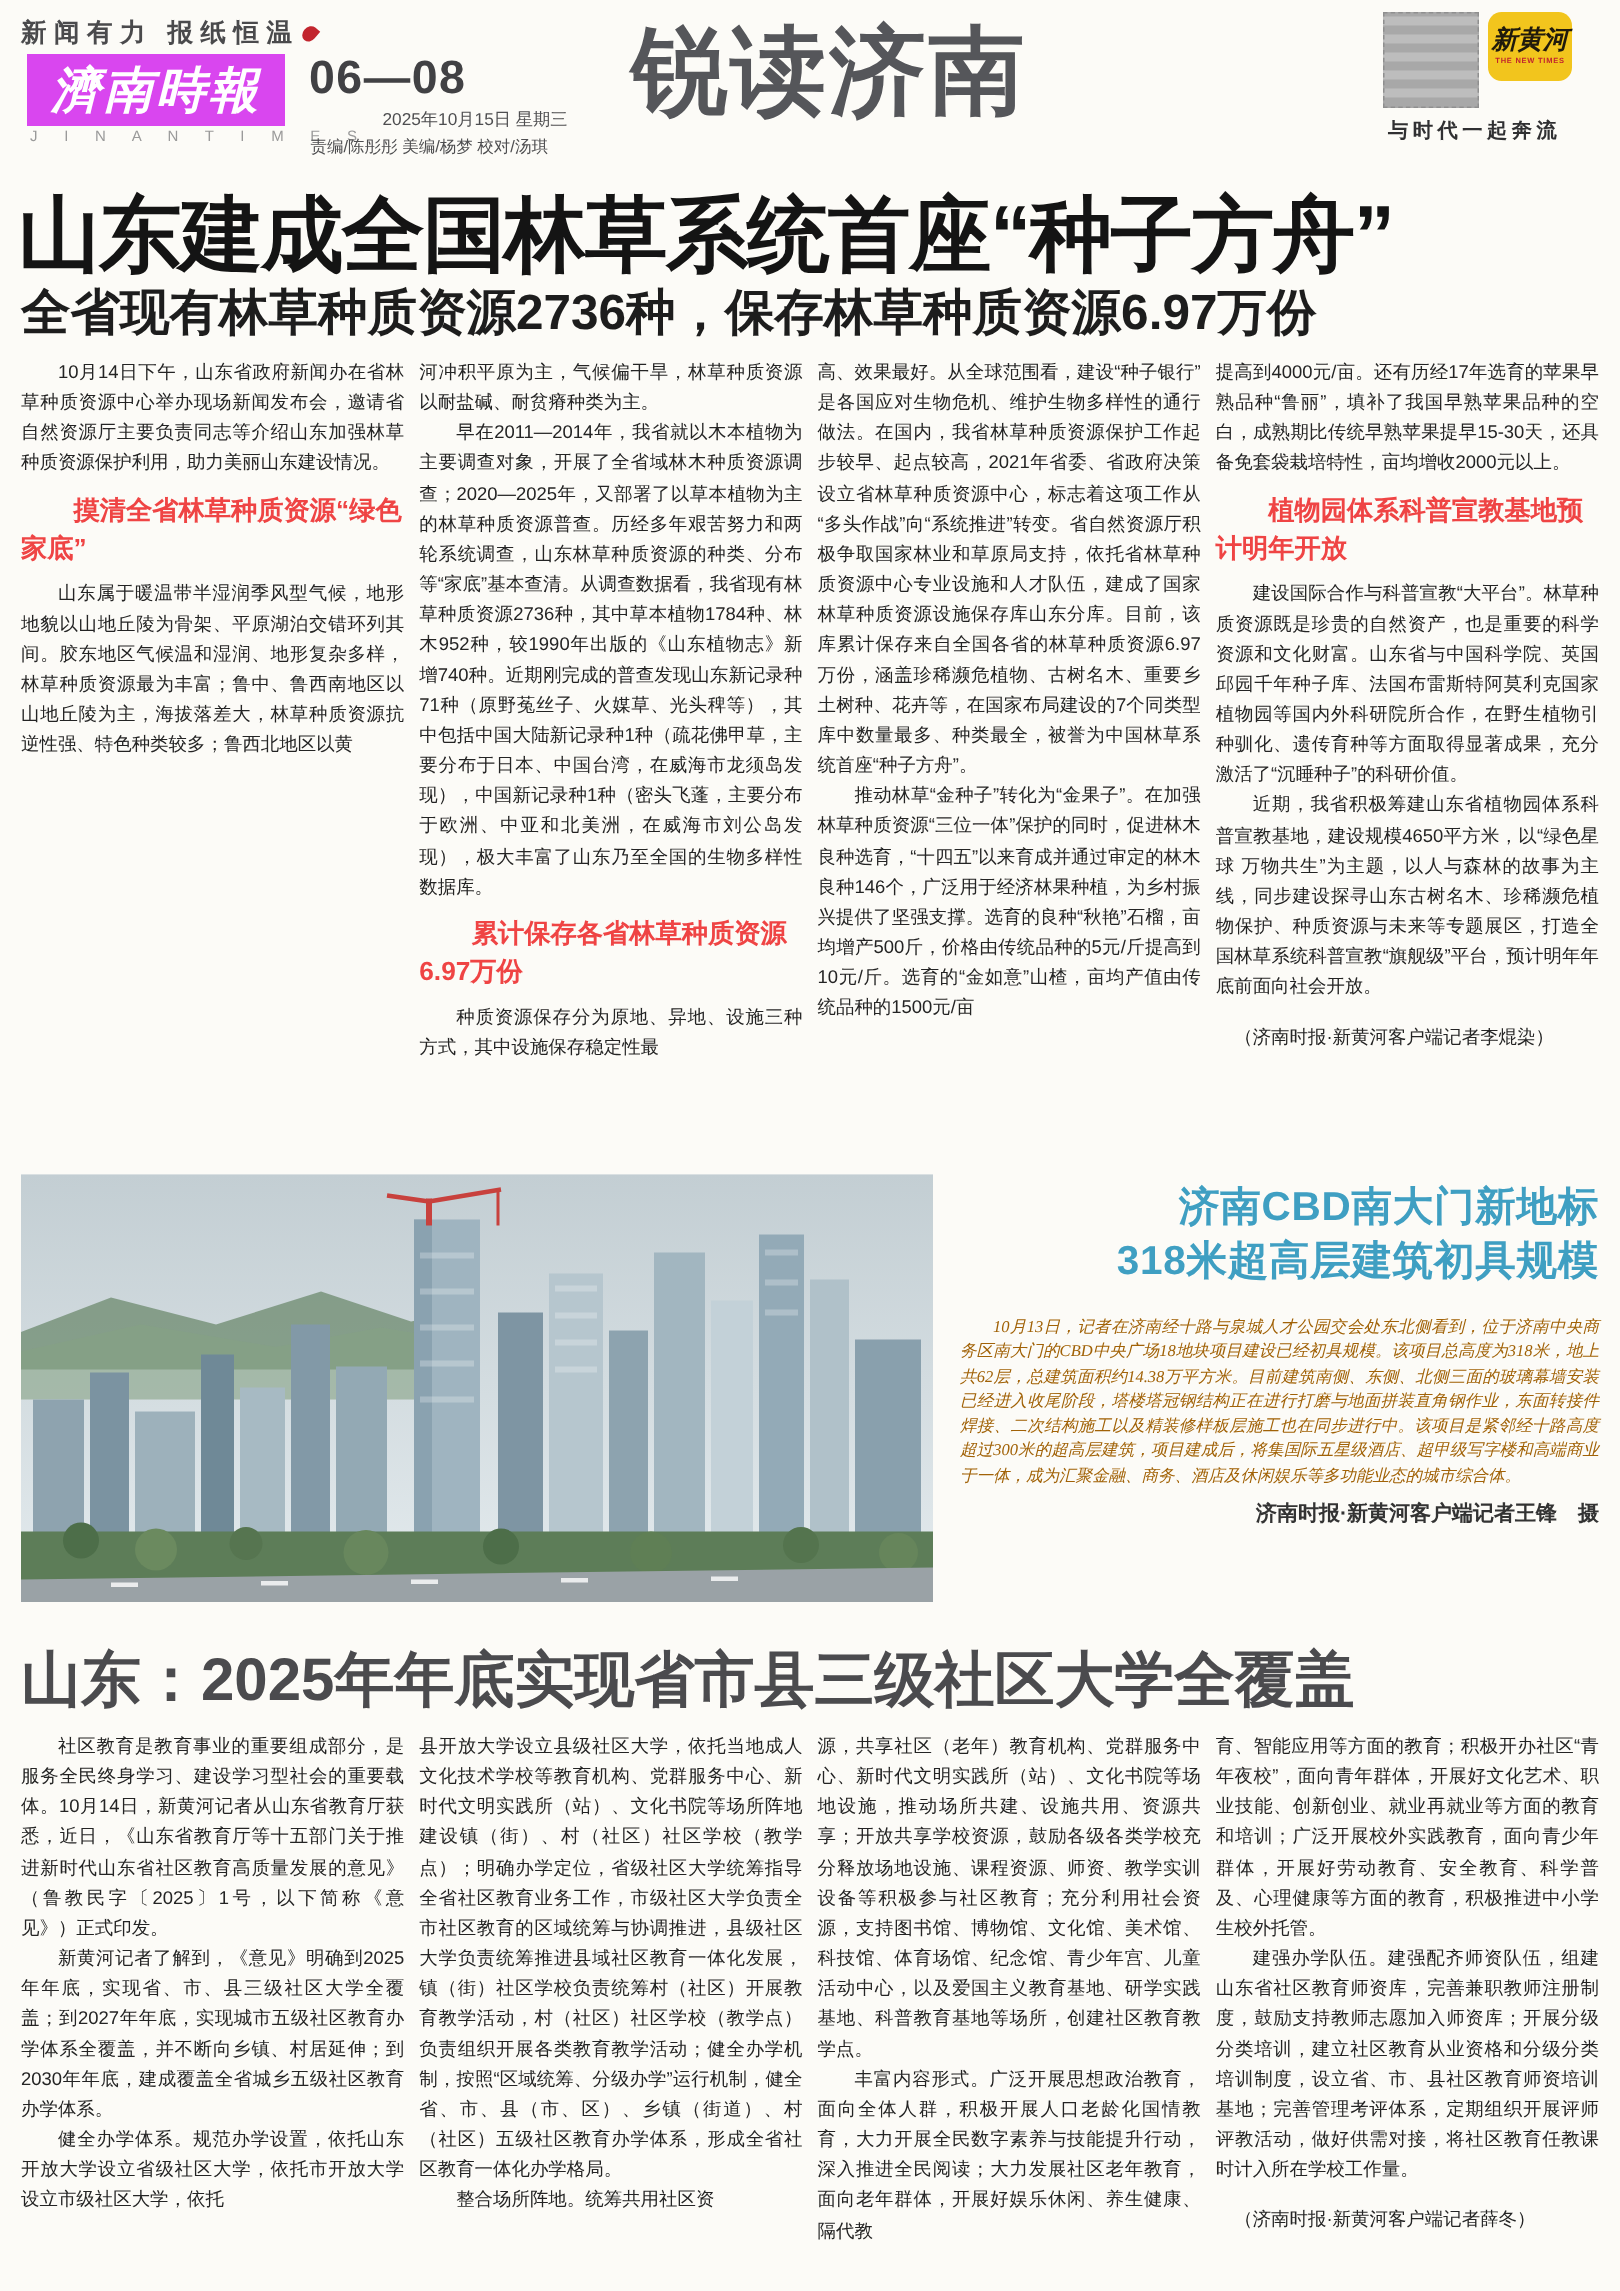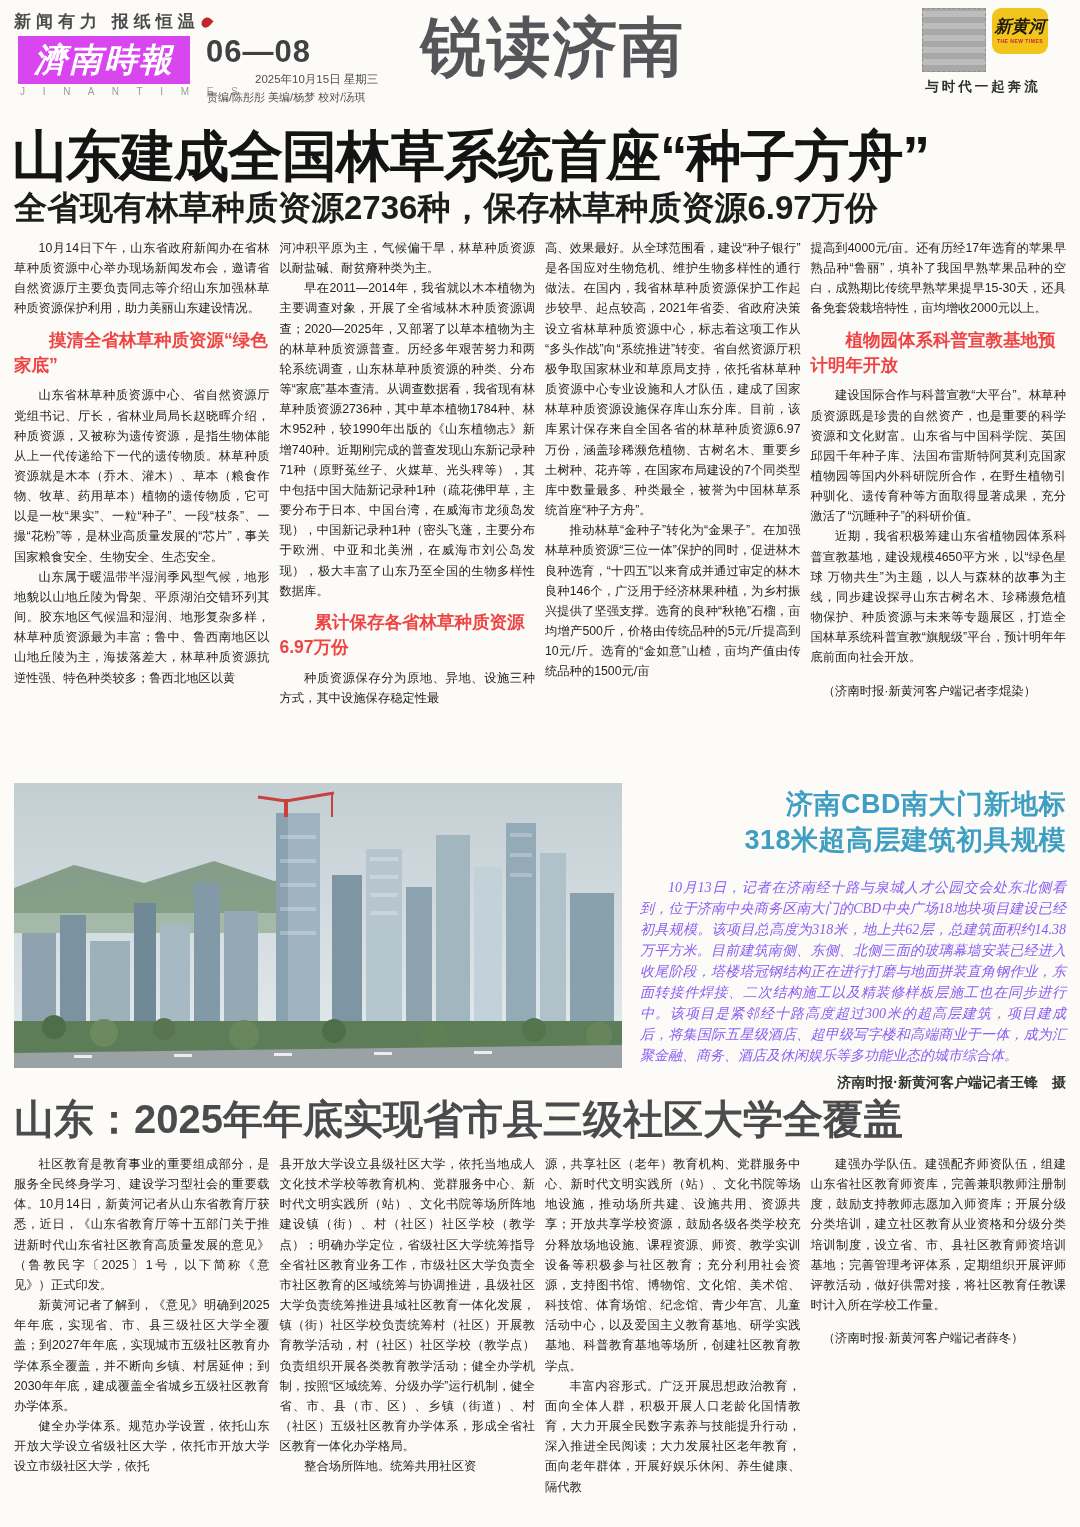--- a/index.html
+++ b/index.html
@@ -58,21 +58,21 @@
                  text-indent:2em; text-align:left; margin:9px 0 7px 0; }
   .byline { text-indent:1em; margin-top:13px; }
 
   
   .photo { position:absolute; left:14px; top:783px; width:608px; height:285px; background:#c7d2d7; }
   .photo svg { display:block; }
 
   .cbd { position:absolute; left:640px; top:786px; width:426px; height:282px; }
   .cbd-h { font-size:27px; font-weight:800; color:#3f9fc2; line-height:1.35; letter-spacing:.5px;text-align:right; }
   .cbd-body { margin-top:18px; font-family:"Liberation Serif", serif; font-style:italic;
-              font-size:14px; line-height:1.5; color:#8b5cf6; text-align:justify; text-indent:2em; }
+              font-size:11px; line-height:1.5; color:#a16207; text-align:justify; text-indent:2em; }
   .cbd-caption { margin-top:8px; text-align:right; font-size:14px; font-weight:700; color:#333; }
 
   
   .headline3 { position:absolute; left:14px; top:1092px; width:1058px;
                font-size:40px; font-weight:900; color:#4b4b4e; letter-spacing:0; white-space:nowrap; }
 </style>
 </head>
 <body>
 
 <div id="page">
@@ -101,21 +101,20 @@
     <div class="slogan">与时代一起奔流</div>
   </div>
 
   <div class="headline">山东建成全国林草系统首座“种子方舟”</div>
   <div class="subheadline">全省现有林草种质资源2736种，保存林草种质资源6.97万份</div>
 
   <div id="article1-body" class="colgrid">
     <div class="col">
         <div class="para">10月14日下午，山东省政府新闻办在省林草种质资源中心举办现场新闻发布会，邀请省自然资源厅主要负责同志等介绍山东加强林草种质资源保护利用，助力美丽山东建设情况。</div>
         <div class="col-subhead">摸清全省林草种质资源“绿色家底”</div>
-        <div class="para">山东省林草种质资源中心、省自然资源厅党组书记、厅长，省林业局局长赵晓晖介绍，种质资源，又被称为遗传资源，是指生物体能从上一代传递给下一代的遗传物质。林草种质资源就是木本（乔木、灌木）、草本（粮食作物、牧草、药用草本）植物的遗传物质，它可以是一枚“果实”、一粒“种子”、一段“枝条”、一撮“花粉”等，是林业高质量发展的“芯片”，事关国家粮食安全、生物安全、生态安全。</div>
         <div class="para">山东属于暖温带半湿润季风型气候，地形地貌以山地丘陵为骨架、平原湖泊交错环列其间。胶东地区气候温和湿润、地形复杂多样，林草种质资源最为丰富；鲁中、鲁西南地区以山地丘陵为主，海拔落差大，林草种质资源抗逆性强、特色种类较多；鲁西北地区以黄</div>
       </div>
     <div class="col">
         <div class="para para-cont">河冲积平原为主，气候偏干旱，林草种质资源以耐盐碱、耐贫瘠种类为主。</div>
         <div class="para">早在2011—2014年，我省就以木本植物为主要调查对象，开展了全省域林木种质资源调查；2020—2025年，又部署了以草本植物为主的林草种质资源普查。历经多年艰苦努力和两轮系统调查，山东林草种质资源的种类、分布等“家底”基本查清。从调查数据看，我省现有林草种质资源2736种，其中草本植物1784种、林木952种，较1990年出版的《山东植物志》新增740种。近期刚完成的普查发现山东新记录种71种（原野菟丝子、火媒草、光头稗等），其中包括中国大陆新记录种1种（疏花佛甲草，主要分布于日本、中国台湾，在威海市龙须岛发现），中国新记录种1种（密头飞蓬，主要分布于欧洲、中亚和北美洲，在威海市刘公岛发现），极大丰富了山东乃至全国的生物多样性数据库。</div>
         <div class="col-subhead">累计保存各省林草种质资源6.97万份</div>
         <div class="para">种质资源保存分为原地、异地、设施三种方式，其中设施保存稳定性最</div>
       </div>
     <div class="col">
         <div class="para para-cont">高、效果最好。从全球范围看，建设“种子银行”是各国应对生物危机、维护生物多样性的通行做法。在国内，我省林草种质资源保护工作起步较早、起点较高，2021年省委、省政府决策设立省林草种质资源中心，标志着这项工作从“多头作战”向“系统推进”转变。省自然资源厅积极争取国家林业和草原局支持，依托省林草种质资源中心专业设施和人才队伍，建成了国家林草种质资源设施保存库山东分库。目前，该库累计保存来自全国各省的林草种质资源6.97万份，涵盖珍稀濒危植物、古树名木、重要乡土树种、花卉等，在国家布局建设的7个同类型库中数量最多、种类最全，被誉为中国林草系统首座“种子方舟”。</div>
@@ -220,18 +219,19 @@
       </div>
     <div class="col">
         <div class="para para-cont">县开放大学设立县级社区大学，依托当地成人文化技术学校等教育机构、党群服务中心、新时代文明实践所（站）、文化书院等场所阵地建设镇（街）、村（社区）社区学校（教学点）；明确办学定位，省级社区大学统筹指导全省社区教育业务工作，市级社区大学负责全市社区教育的区域统筹与协调推进，县级社区大学负责统筹推进县域社区教育一体化发展，镇（街）社区学校负责统筹村（社区）开展教育教学活动，村（社区）社区学校（教学点）负责组织开展各类教育教学活动；健全办学机制，按照“区域统筹、分级办学”运行机制，健全省、市、县（市、区）、乡镇（街道）、村（社区）五级社区教育办学体系，形成全省社区教育一体化办学格局。</div>
         <div class="para">整合场所阵地。统筹共用社区资</div>
       </div>
     <div class="col">
         <div class="para para-cont">源，共享社区（老年）教育机构、党群服务中心、新时代文明实践所（站）、文化书院等场地设施，推动场所共建、设施共用、资源共享；开放共享学校资源，鼓励各级各类学校充分释放场地设施、课程资源、师资、教学实训设备等积极参与社区教育；充分利用社会资源，支持图书馆、博物馆、文化馆、美术馆、科技馆、体育场馆、纪念馆、青少年宫、儿童活动中心，以及爱国主义教育基地、研学实践基地、科普教育基地等场所，创建社区教育教学点。</div>
         <div class="para">丰富内容形式。广泛开展思想政治教育，面向全体人群，积极开展人口老龄化国情教育，大力开展全民数字素养与技能提升行动，深入推进全民阅读；大力发展社区老年教育，面向老年群体，开展好娱乐休闲、养生健康、隔代教</div>
       </div>
     <div class="col">
+        <div class="para para-cont">育、智能应用等方面的教育；积极开办社区“青年夜校”，面向青年群体，开展好文化艺术、职业技能、创新创业、就业再就业等方面的教育和培训；广泛开展校外实践教育，面向青少年群体，开展好劳动教育、安全教育、科学普及、心理健康等方面的教育，积极推进中小学生校外托管。</div>
         <div class="para">建强办学队伍。建强配齐师资队伍，组建山东省社区教育师资库，完善兼职教师注册制度，鼓励支持教师志愿加入师资库；开展分级分类培训，建立社区教育从业资格和分级分类培训制度，设立省、市、县社区教育师资培训基地；完善管理考评体系，定期组织开展评师评教活动，做好供需对接，将社区教育任教课时计入所在学校工作量。</div>
         <div class="byline">（济南时报·新黄河客户端记者薛冬）</div>
       </div>
   </div>
 
 </div>
 
 </body></html>

